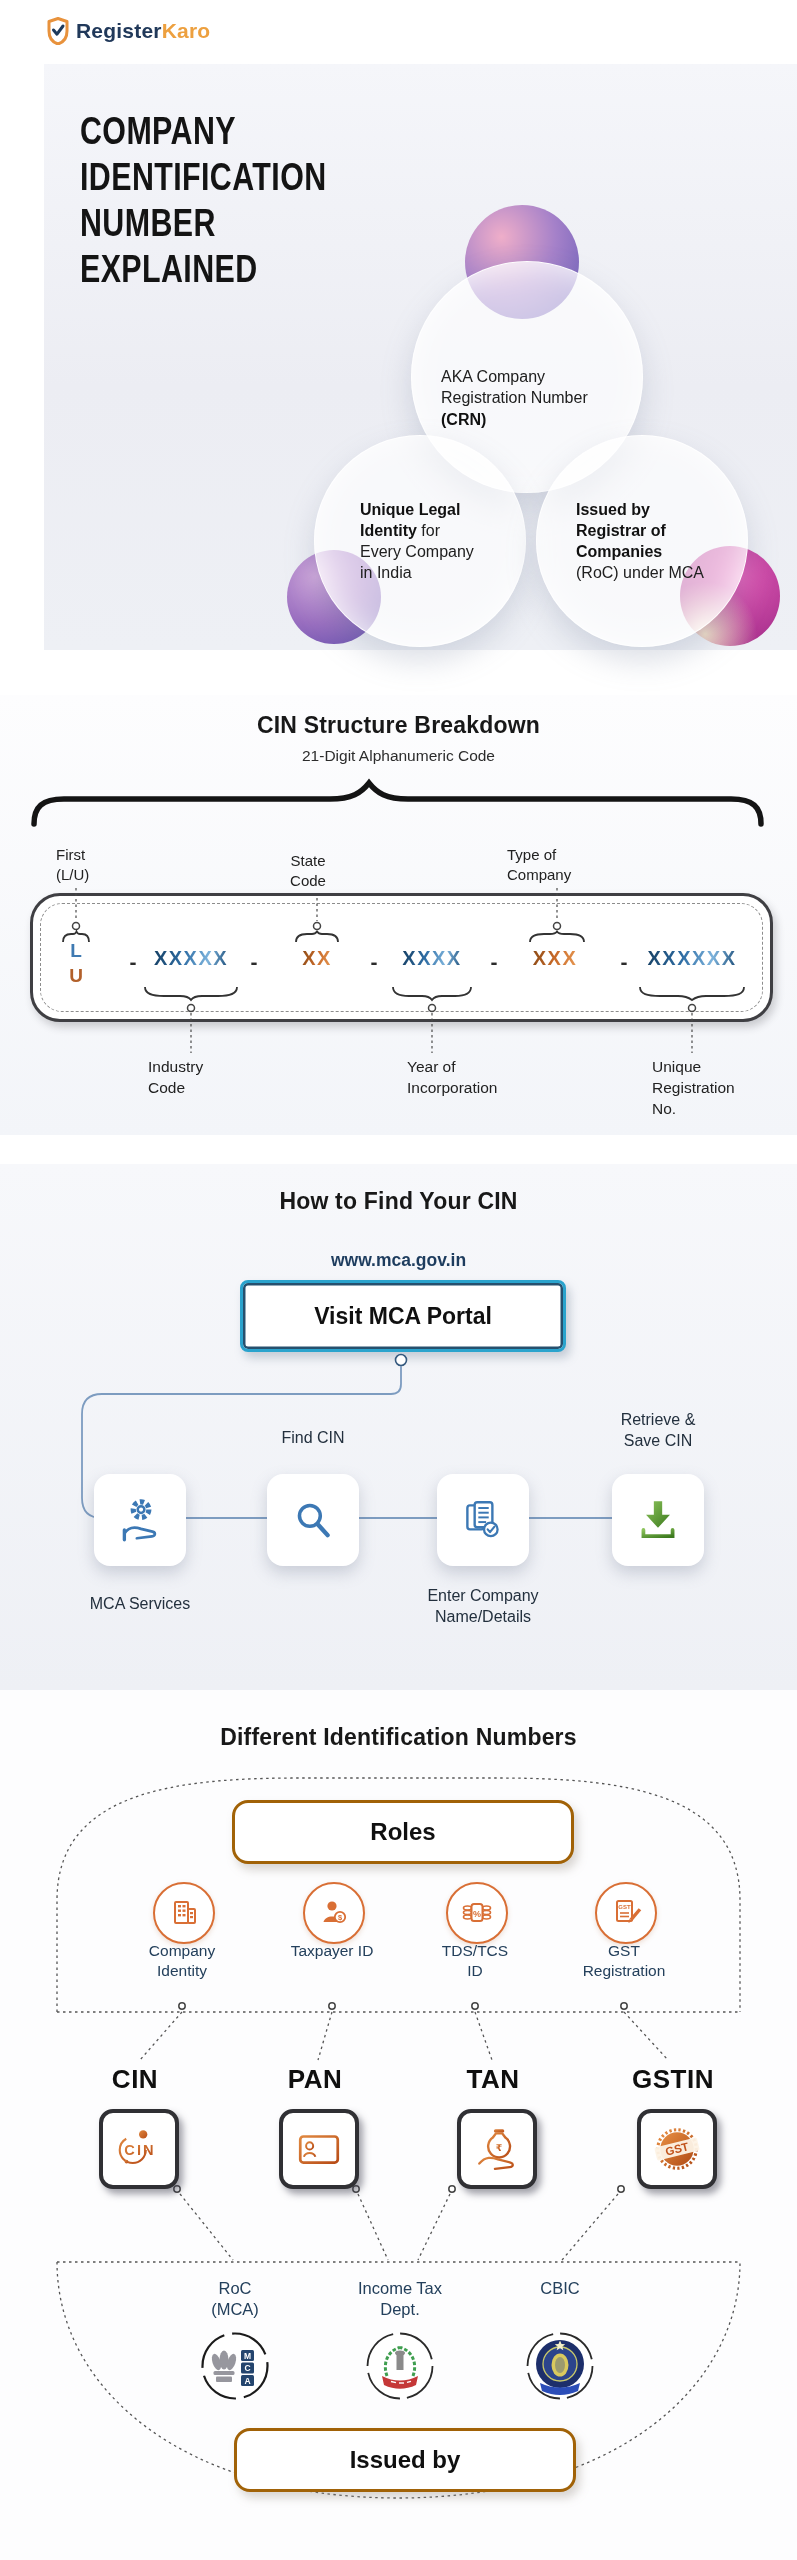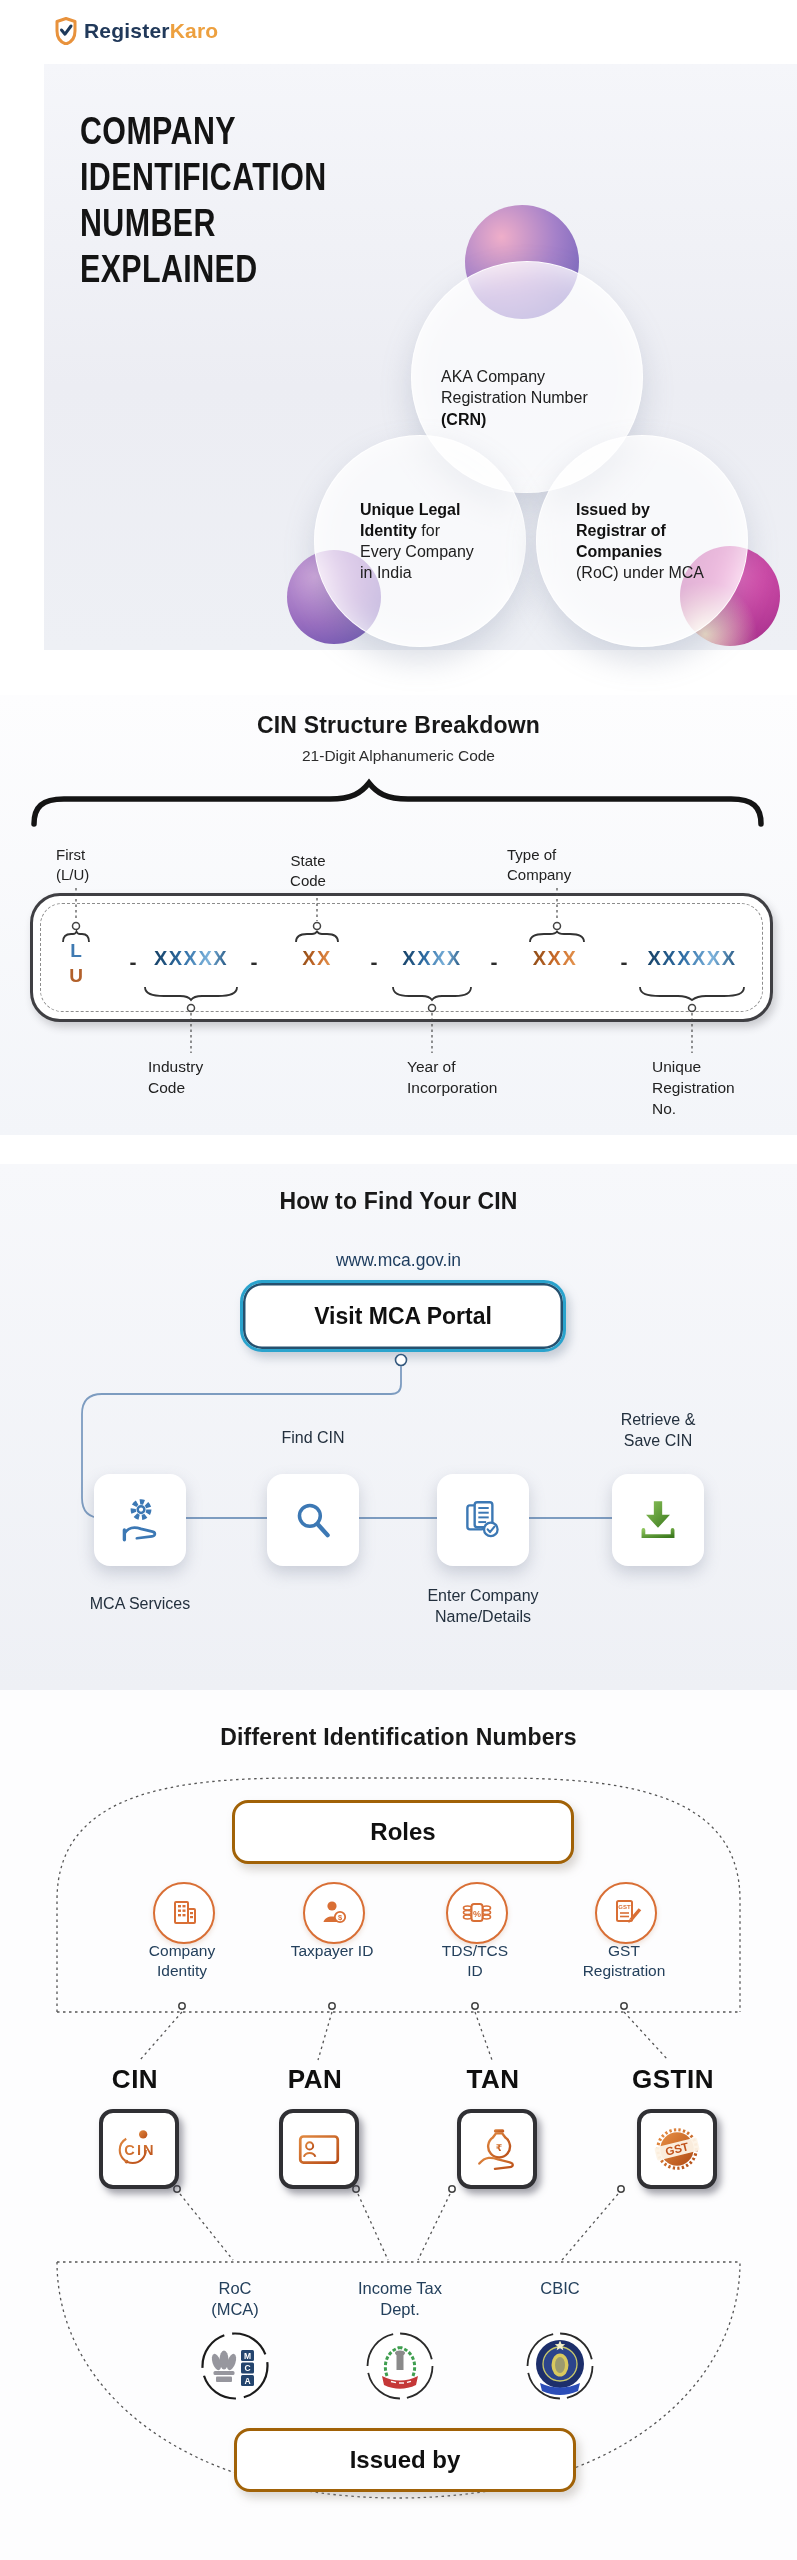--- a/index.html
+++ b/index.html
@@ -1,21 +1,21 @@
 <!DOCTYPE html>
 <html><head>
 <meta charset="utf-8">
 <style>
   html,body{margin:0;padding:0;background:#ffffff;}
   body{font-family:"Liberation Sans", sans-serif; color:#1a1a1a;}
   .page{position:relative;width:797px;height:2560px;margin:0 auto;background:#ffffff;overflow:hidden;}
   .abs{position:absolute;}
   .ctr{text-align:center;}
   
-  .header{left:8px;top:0;width:749px;height:64px;background:#ffffff;}
+  .header{left:0;top:0;width:749px;height:64px;background:#ffffff;}
   .logo{left:46px;top:17px;display:flex;align-items:center;gap:6px;}
   .logo-text{font-size:21px;font-weight:700;letter-spacing:.2px;}
   
   .hero{left:0;top:64px;width:797px;height:586px;background:linear-gradient(180deg,#f5f6fa 0%,#ecedf3 55%,#eef0f5 100%);margin-left:44px;}
   .hero-title{left:36px;top:44px;transform:scaleX(0.8);transform-origin:left top;}
   .hero-title div{font-size:38px;font-weight:700;line-height:46px;color:#141414;letter-spacing:.5px;}
   .sphere{border-radius:50%;}
   .venn{border-radius:50%;background:rgba(255,255,255,.62);border:1px solid rgba(255,255,255,.95);
         box-shadow:0 14px 30px rgba(130,140,165,.28), inset 0 0 30px rgba(255,255,255,.75);
         display:flex;align-items:center;justify-content:center;}
@@ -35,21 +35,21 @@
        background:linear-gradient(100deg,#163f63,#2e6da4 40%,#7db3dc 72%,#1d4e79);
        -webkit-background-clip:text;background-clip:text;color:transparent;}
   .seg.orange{background:linear-gradient(100deg,#8a4a16,#c96a28 50%,#e89a55);-webkit-background-clip:text;background-clip:text;}
   .dash{position:absolute;transform:translateX(-50%);font-weight:800;font-size:21px;color:#2b2b2b;}
   .lu{position:absolute;transform:translateX(-50%);font-weight:800;font-size:19px;line-height:25px;text-align:center;}
   .lu .l{color:#3f7ab2;}
   .lu .u{color:#b2602a;}
   
   .big-btn{background:#ffffff;display:flex;align-items:center;justify-content:center;
            font-size:23px;font-weight:600;color:#101010;}
-  .teal-btn{border:3px solid #2aa3cd;border-radius:22px;box-shadow:inset 0 0 0 2.5px #26506e, 4px 6px 10px rgba(110,125,150,.35);}
+  .teal-btn{border:3px solid #2aa3cd;border-radius:8px;box-shadow:inset 0 0 0 2.5px #26506e, 4px 6px 10px rgba(110,125,150,.35);}
   .orange-btn{border:3px solid #a16207;border-radius:16px;box-shadow:4px 6px 10px rgba(150,140,130,.35);font-size:24px;}
   .card{background:#ffffff;border-radius:16px;box-shadow:0 7px 16px rgba(100,110,135,.28);
         display:flex;align-items:center;justify-content:center;width:92px;height:92px;}
   .step-lbl{font-size:16px;line-height:1.3;color:#23303e;text-align:center;}
   .role-circle{width:58px;height:58px;border-radius:50%;background:#fff;border:2px solid #d96f35;
                display:flex;align-items:center;justify-content:center;box-shadow:0 2px 5px rgba(190,130,90,.25);}
   .role-lbl{font-size:15.5px;line-height:1.3;color:#24405c;text-align:center;}
   .idnum{font-size:26px;font-weight:800;color:#0f0f0f;text-align:center;letter-spacing:.5px;}
   .badge{width:72px;height:72px;background:#fff;border:4px solid #303034;border-radius:14px;
          box-shadow:4px 5px 7px rgba(70,70,85,.5);display:flex;align-items:center;justify-content:center;}
@@ -166,21 +166,21 @@
       <g stroke="#4a4a4a" stroke-width="1.2" stroke-dasharray="2.5,3">
         <line x1="191" y1="318" x2="191" y2="358"></line>
         <line x1="432" y1="318" x2="432" y2="358"></line>
         <line x1="692" y1="318" x2="692" y2="358"></line>
       </g>
     </svg>
   </div>
 
   <div class="abs find">
     <div class="abs sec-title" style="top:24px;">How to Find Your CIN</div>
-    <div class="abs ctr" style="top:86px;width:797px;font-size:17.5px;font-weight:400;color:#1d3c5e;">www.mca.gov.in</div>
+    <div class="abs ctr" style="top:86px;width:797px;font-size:17.5px;font-weight:700;color:#1d3c5e;">www.mca.gov.in</div>
     <div class="abs big-btn teal-btn" style="left:240px;top:116px;width:320px;height:66px;">Visit MCA Portal</div>
 
     <svg class="abs" style="left:0;top:184px;pointer-events:none;" width="797" height="240" viewBox="0 0 797 240">
       <circle cx="401" cy="12" r="5.5" fill="#ffffff" stroke="#35597e" stroke-width="1.6"></circle>
       <path d="M401,18 V36 Q401,46 391,46 H102 Q82,46 82,66 V150 Q82,170 102,170 H665" fill="none" stroke="#7d9cc0" stroke-width="1.8"></path>
     </svg>
 
     <div class="abs step-lbl" style="left:263px;top:264px;width:100px;">Find CIN</div>
     <div class="abs step-lbl" style="left:608px;top:246px;width:100px;">Retrieve &amp; Save CIN</div>
     <div class="abs step-lbl" style="left:70px;top:430px;width:140px;">MCA Services</div>

